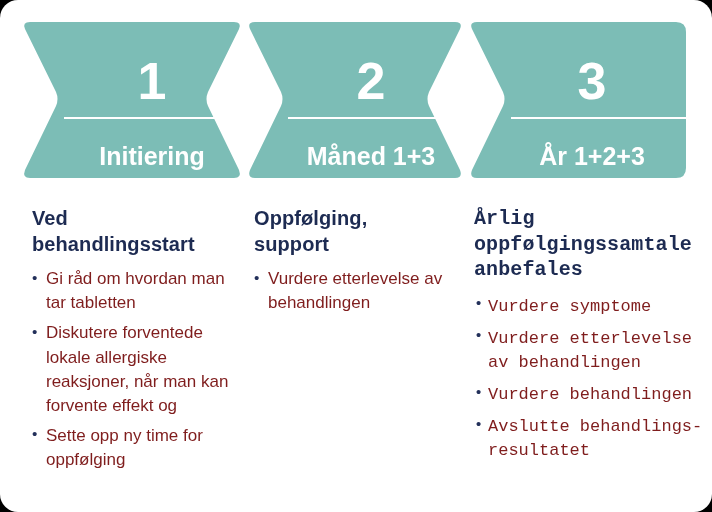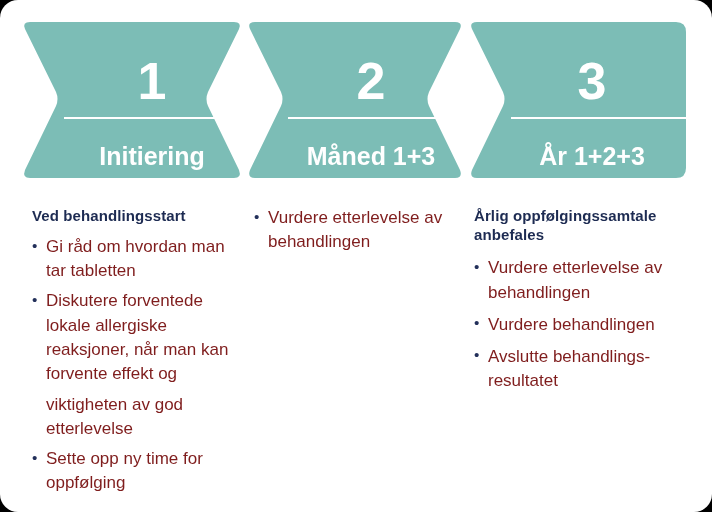--- a/index.html
+++ b/index.html
@@ -63,25 +63,25 @@
     top: 206px;
     width: 712px;
     display: flex;
     align-items: flex-start;
   }
   .col {
     box-sizing: border-box;
   }
   .col-1 { width: 244px; padding-left: 32px; padding-right: 10px; }
   .col-2 { width: 218px; padding-left: 10px; padding-right: 14px; }
-  .col-3 { width: 250px; padding-left: 12px; padding-right: 8px; }
+  .col-3 { width: 250px; padding-left: 12px; padding-right: 8px; font-family: Liberation Mono, monospace; }
 
   .col-heading {
     color: #1d2b52;
-    font-size: 15px;
+    font-size: 20px;
     font-weight: bold;
     line-height: 1.28;
     margin: 0 0 10px 0;
     letter-spacing: 0.1px;
   }
   .col-3 .col-heading { margin-bottom: 12px; }
 
   ul.bullets {
     list-style: none;
     margin: 0;
@@ -150,34 +150,36 @@
 
     </svg>
   </div>
 
   <div id="columns">
 
     <div class="col col-1">
       <div class="col-heading">Ved behandlingsstart</div>
       <ul class="bullets">
         <li><span>Gi råd om hvordan man tar tabletten</span></li>
-        <li><span>Diskutere forventede lokale allergiske reaksjoner, når man kan forvente effekt og</span><span class="cont">viktigheten av god etterlevelse</span></li>
+        <li><span>Diskutere forventede lokale allergiske reaksjoner, når man kan forvente effekt og</span></li>
         <li><span>Sette opp ny time for oppfølging</span></li>
       </ul>
     </div>
 
     <div class="col col-2">
+      <div class="col-heading">Oppfølging, support</div>
       <ul class="bullets">
         <li><span>Vurdere etterlevelse av behandlingen</span></li>
       </ul>
     </div>
 
     <div class="col col-3">
       <div class="col-heading">Årlig oppfølgingssamtale anbefales</div>
       <ul class="bullets">
+        <li><span>Vurdere symptome</span></li>
         <li><span>Vurdere etterlevelse av behandlingen</span></li>
         <li><span>Vurdere behandlingen</span></li>
         <li><span>Avslutte behandlings-resultatet</span></li>
       </ul>
     </div>
 
   </div>
 </div>
 
 </body></html>

